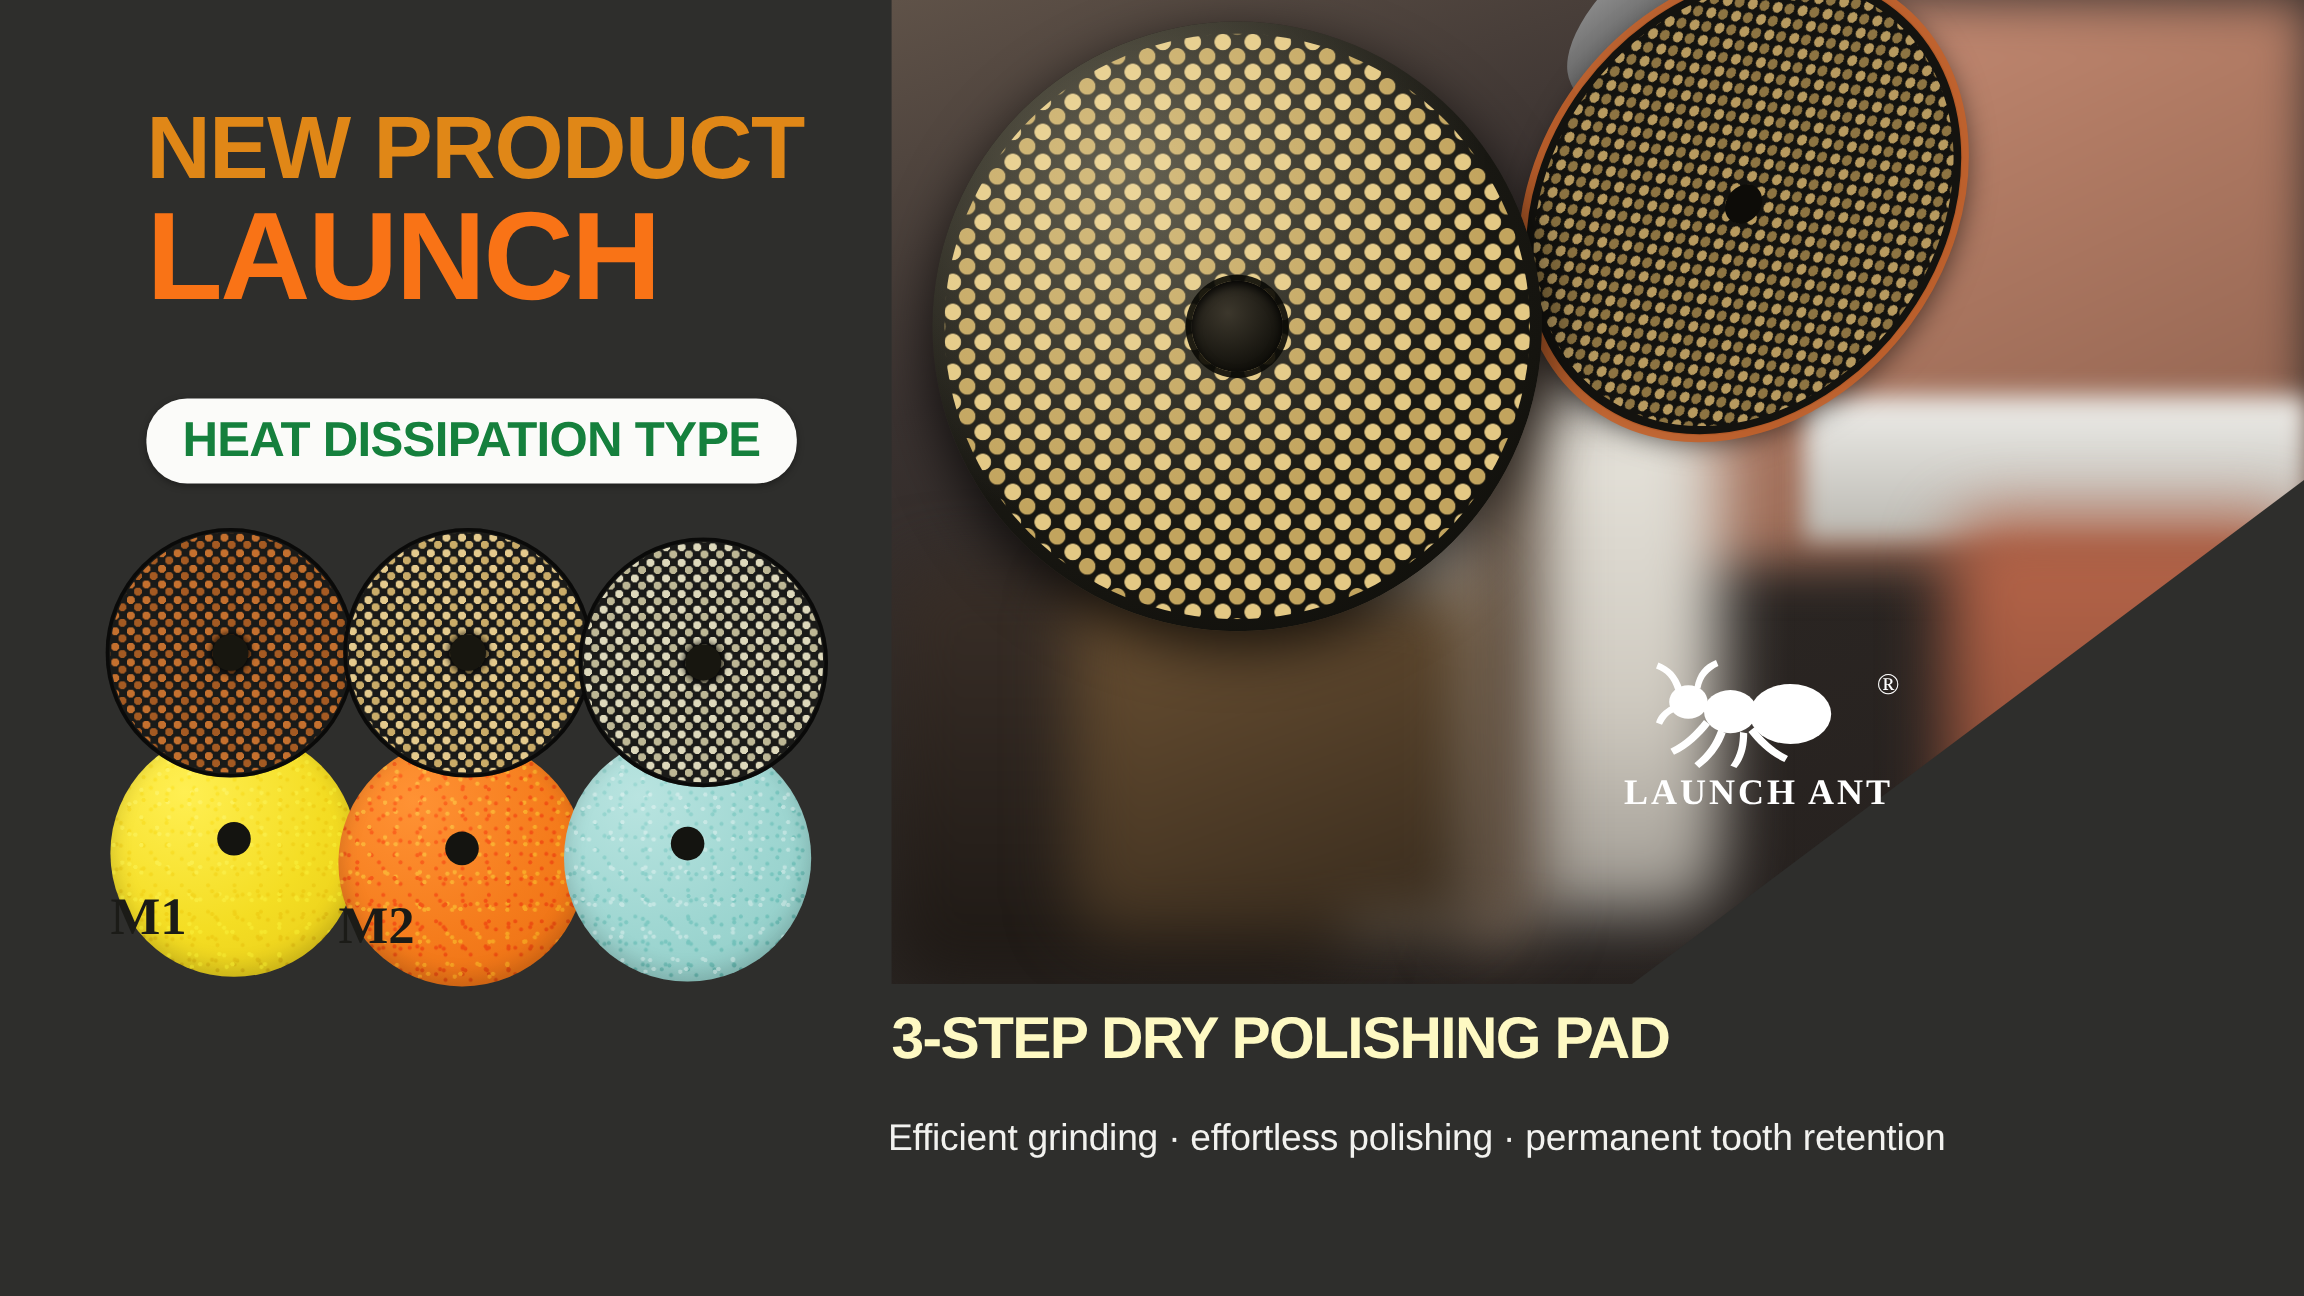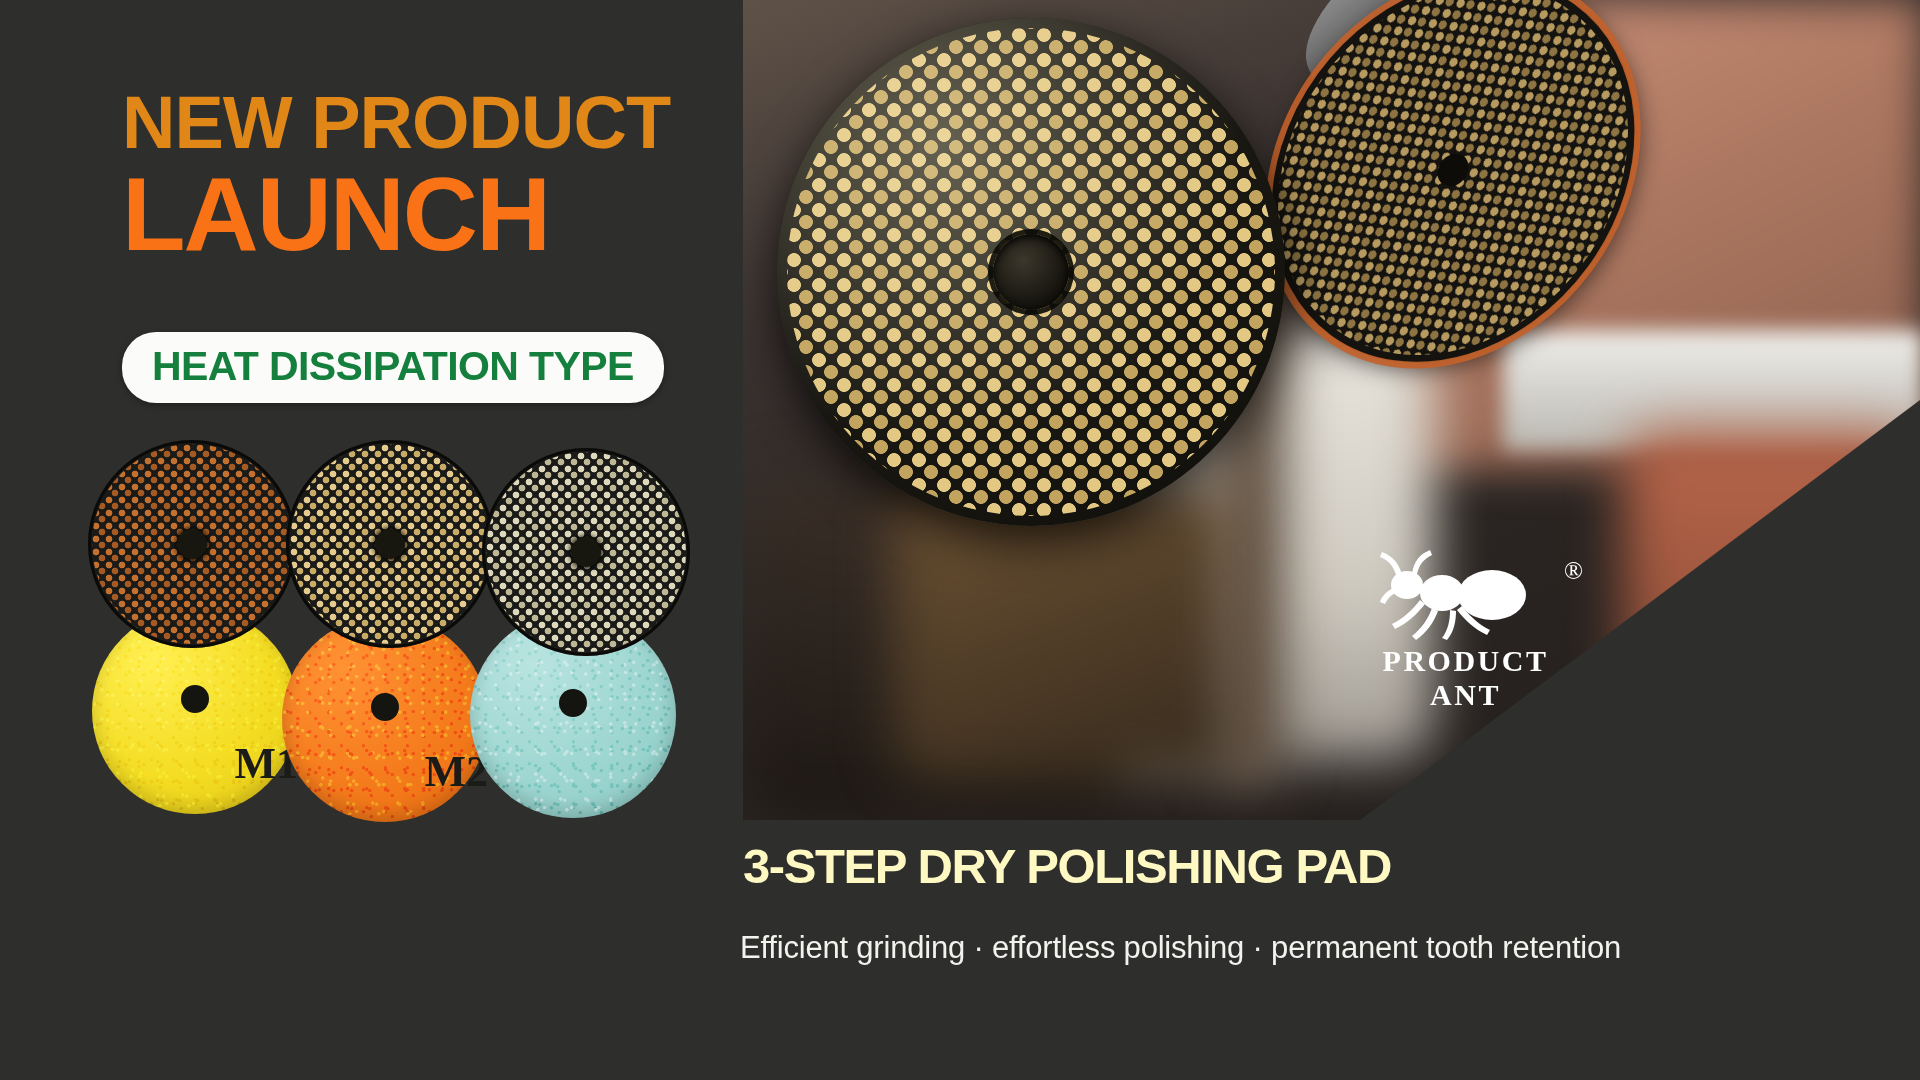--- a/index.html
+++ b/index.html
@@ -89,21 +89,21 @@
     width:206px; height:206px;
     box-shadow:inset 0 -6px 18px rgba(0,0,0,.18);
   }
   .backing .hole{
     position:absolute; left:50%; top:44%;
     width:28px; height:28px; margin:-14px 0 0 -14px;
     border-radius:50%; background:#141410;
   }
   .backing .mlabel{
     position:absolute; left:0; right:0; top:63%;
-    text-align:right;
+    text-align:left;
     font-family:"Liberation Serif", serif;
     font-size:44px; font-weight:bold; color:#1b1b17;
   }
   #back-1{ left:22px; top:176px;
     background:
       radial-gradient(circle at 30% 25%, #ffef52 0%, #f4dd23 55%, #e6c916 100%);
   }
   #back-2{ left:212px; top:184px;
     background:
       radial-gradient(circle at 30% 25%, #ff9234 0%, #f57c1c 55%, #e86c10 100%);
@@ -353,20 +353,20 @@
             <path d="M92 62 C92 73, 90 82, 84 90 L89 92 C96 84, 98 73, 98 63 Z"></path>
 
             <path d="M104 58 C112 68, 120 76, 132 82 L129 87 C116 81, 107 72, 99 62 Z"></path>
 
             <rect x="64" y="40" width="8" height="9" rx="4"></rect>
             <rect x="104" y="41" width="9" height="10" rx="4"></rect>
           </g>
         </svg>
       </div>
       <div class="reg">®</div>
-      <div class="wordmark">PRODUCT ANT</div>
+      <div class="wordmark">LAUNCH ANT</div>
     </div>
 
     <div id="product-title">3-STEP DRY POLISHING PAD</div>
     <div id="product-tagline">Efficient grinding · effortless polishing · permanent tooth retention</div>
 
   </div>
 </div>
 
 </body></html>

